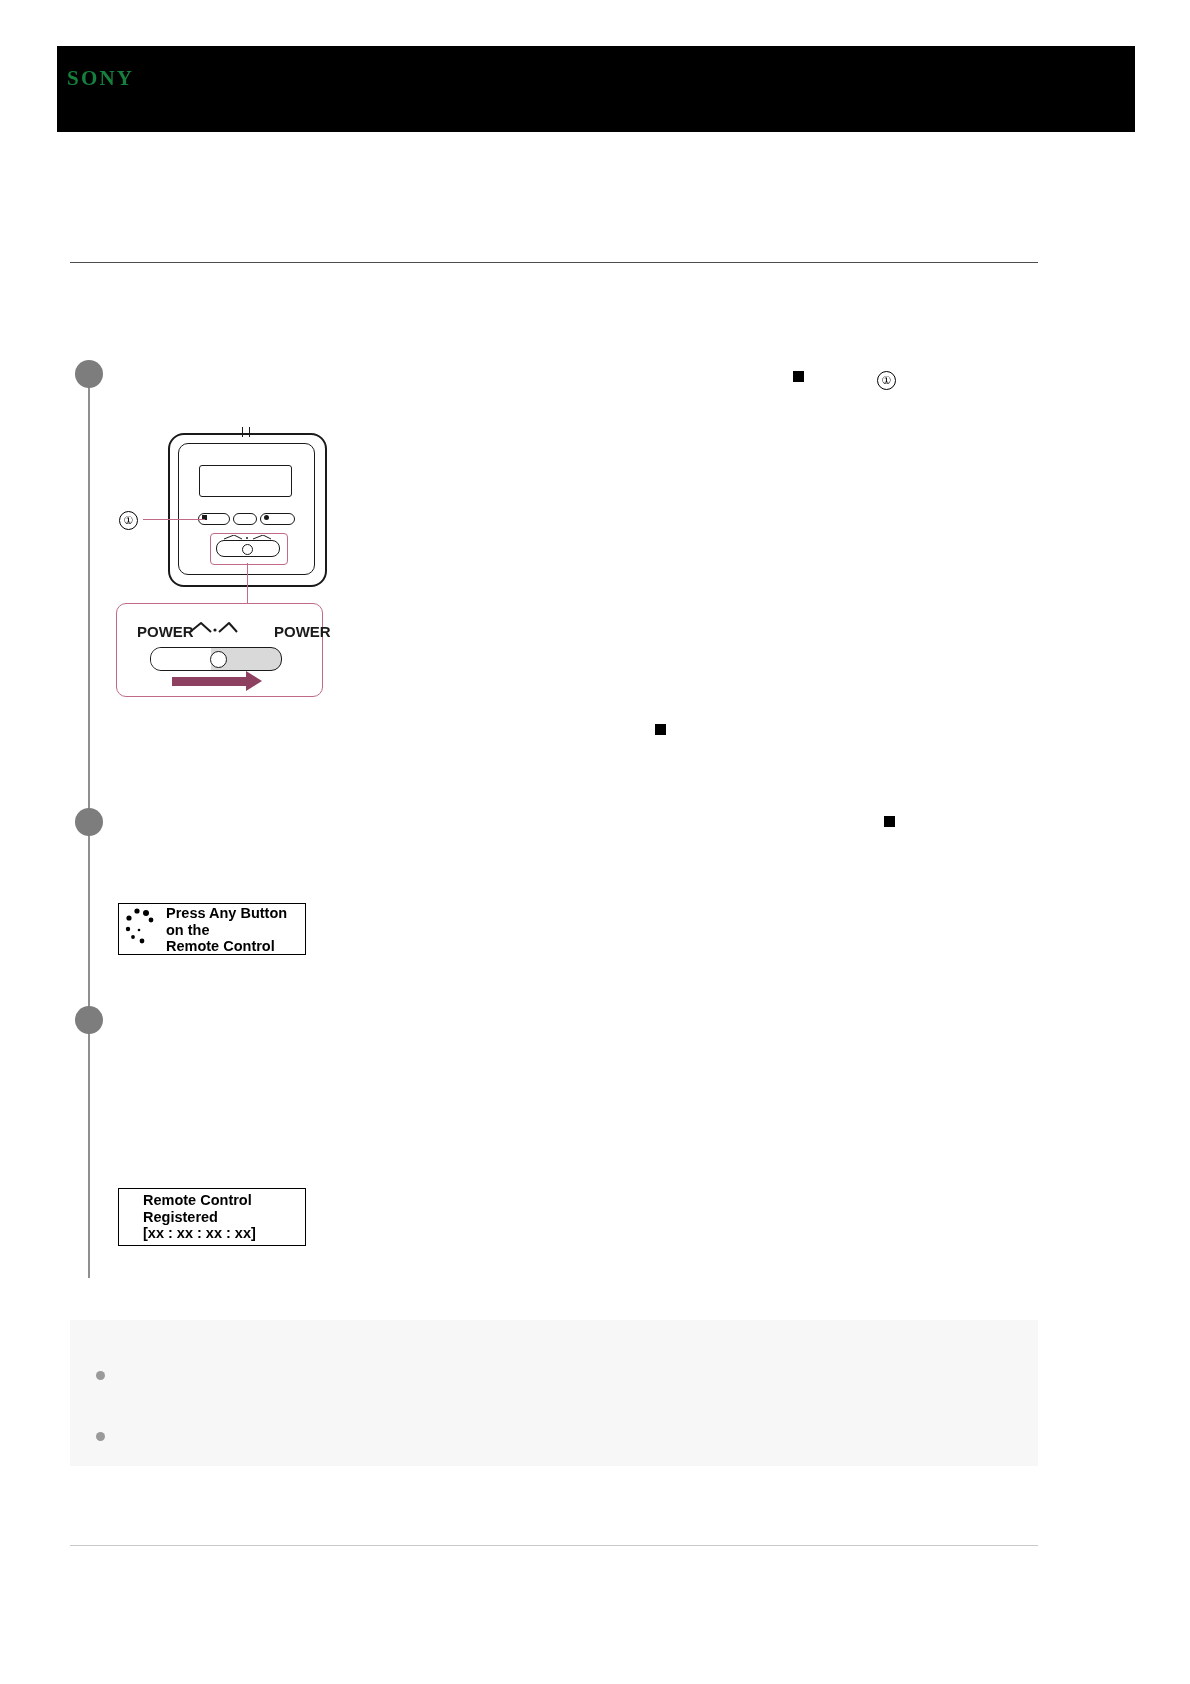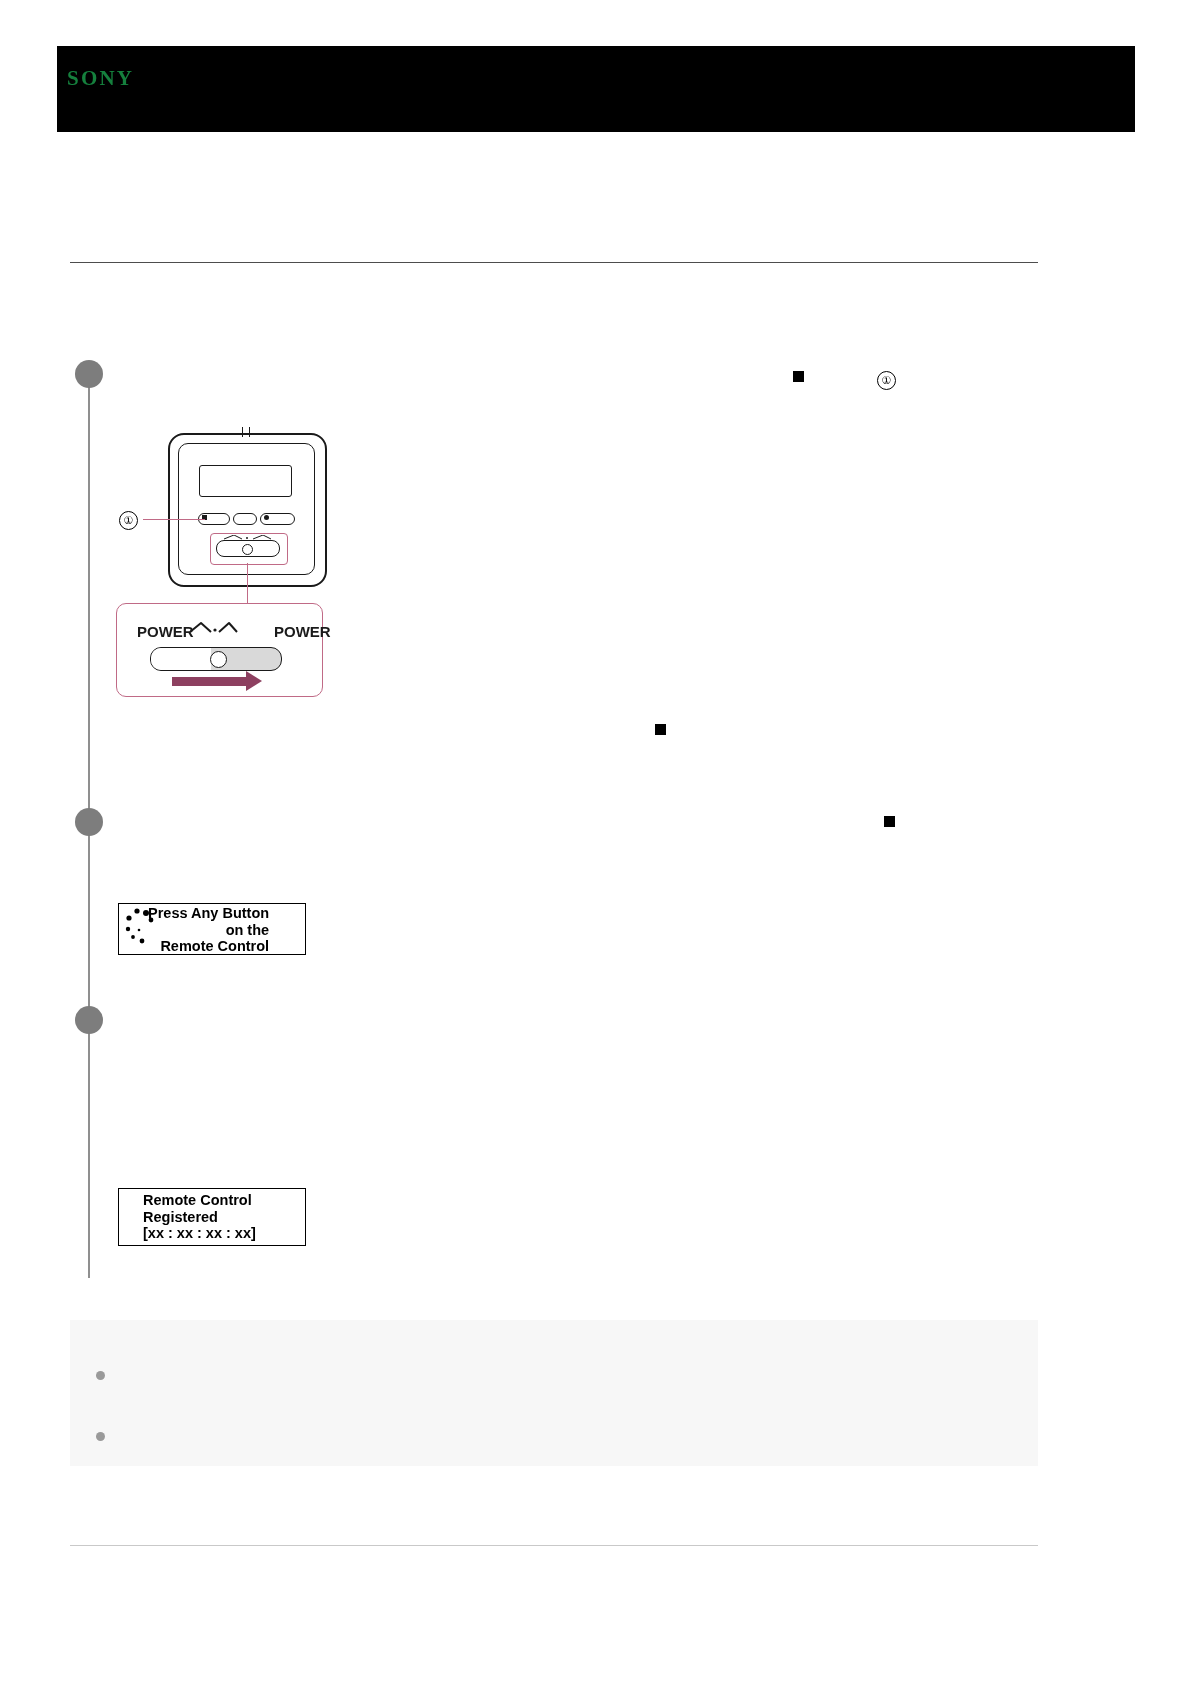--- a/index.html
+++ b/index.html
@@ -325,21 +325,21 @@
   }
   .lcd-text {
     position: absolute;
     font-family: "Liberation Sans", sans-serif;
     font-size: 14.5px;
     font-weight: bold;
     color: #000;
     line-height: 16.5px;
     white-space: pre-line;
   }
-  .lcd-1-text { left: 148px; top: 905px; text-align: right; }
+  .lcd-1-text { left: 166px; top: 905px; }
   .lcd-2-text { left: 143px; top: 1192px; }
 
   .blink-dots { position: absolute; left: 124px; top: 906px; width: 38px; height: 44px; }
 
   
   .note-panel {
     position: absolute;
     left: 70px;
     top: 1320px;
     width: 968px;

